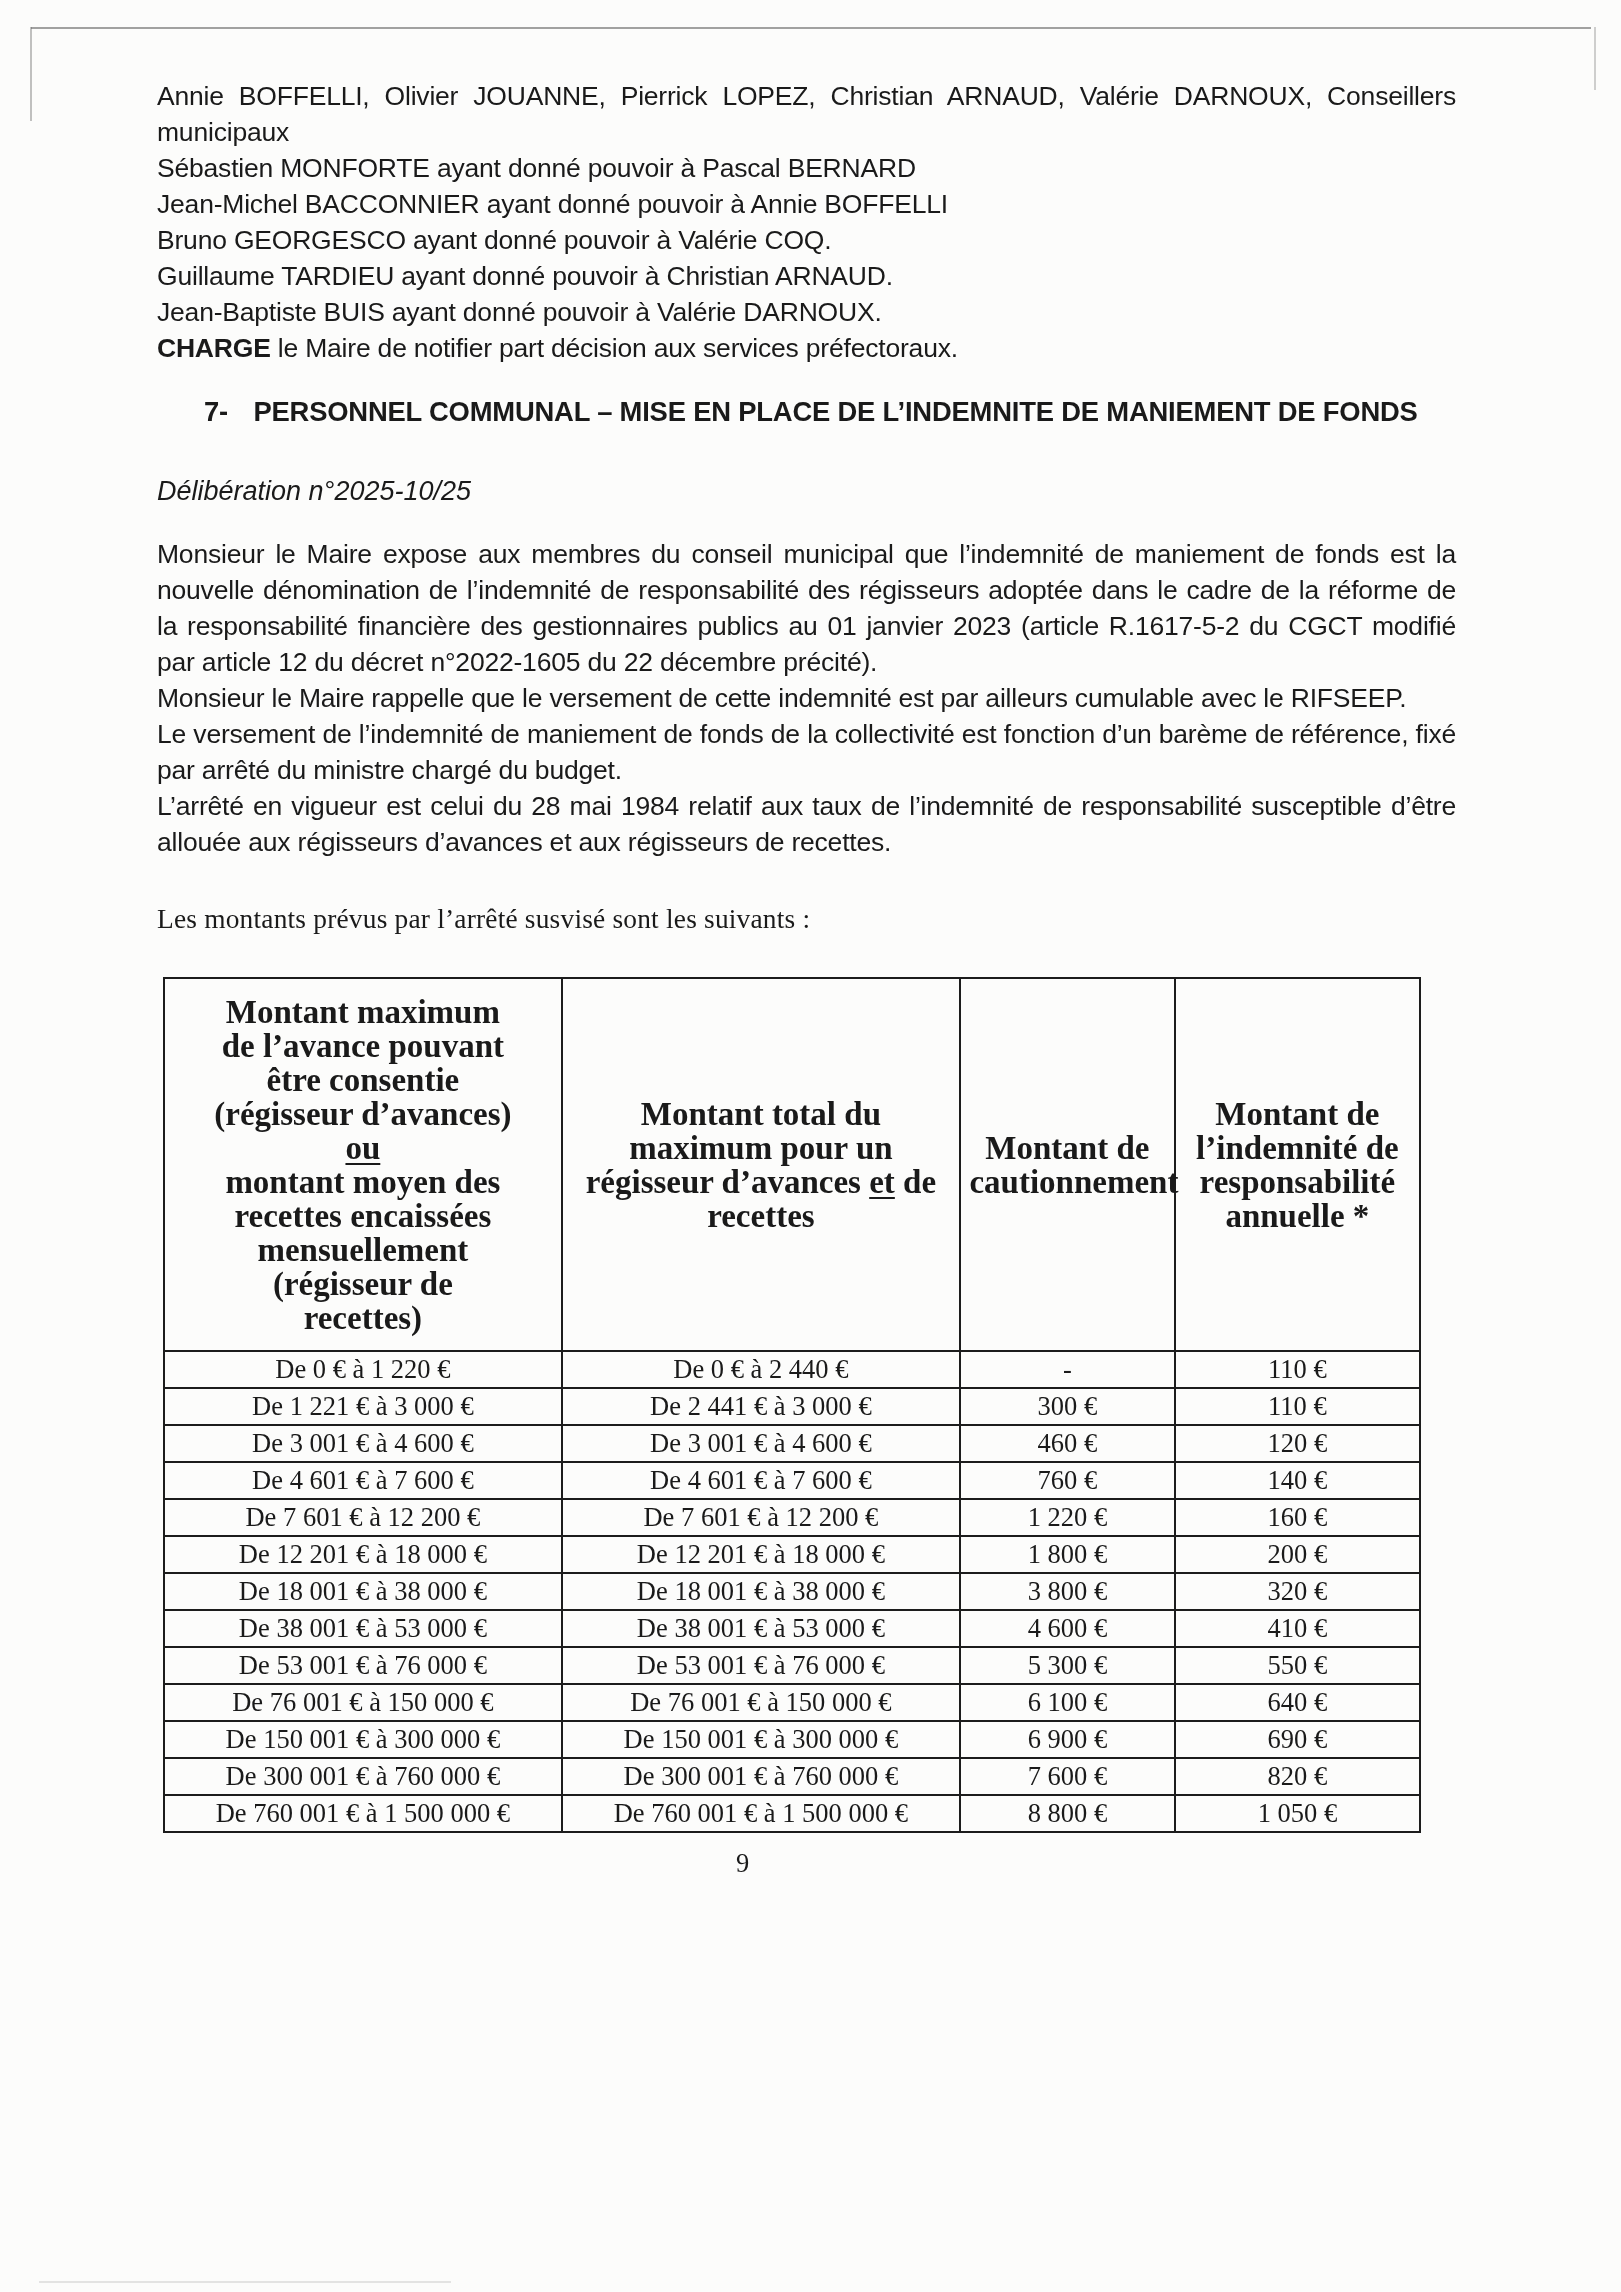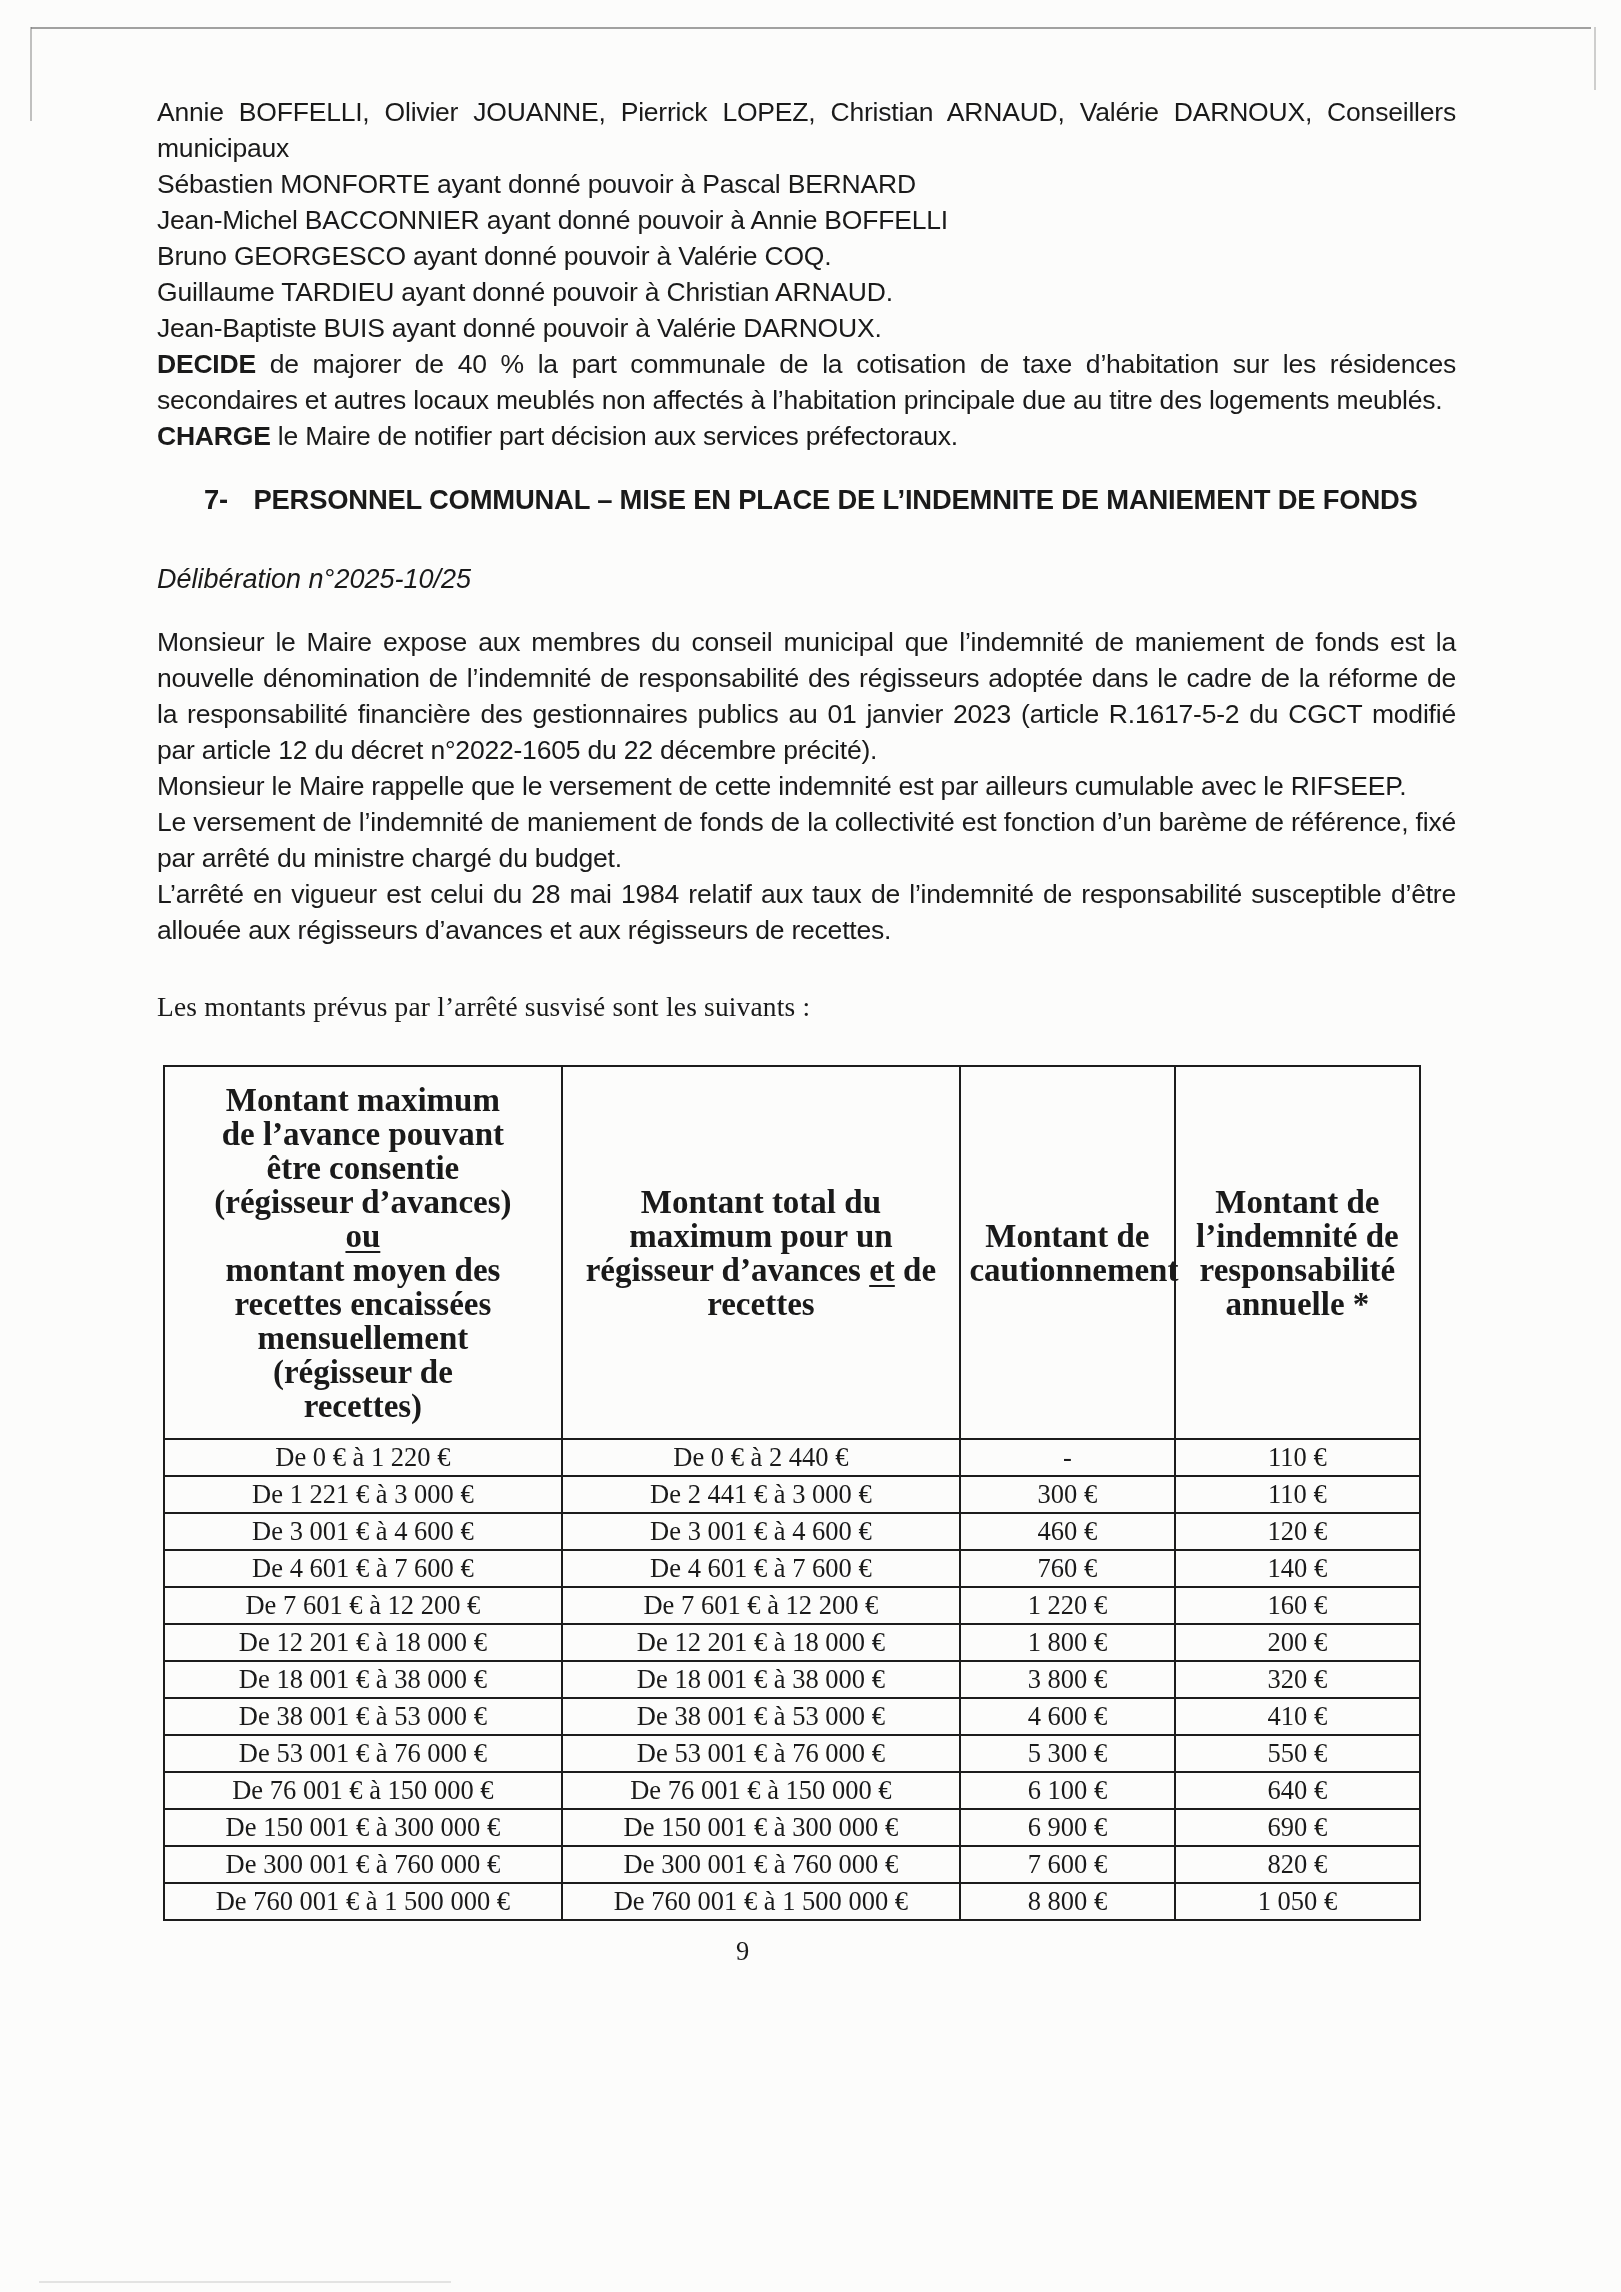--- a/index.html
+++ b/index.html
@@ -11,21 +11,21 @@
     overflow:hidden;
     font-family:"Liberation Sans", sans-serif;
     color:#1a1a1a;
   }
   
   .scan-top{position:absolute;top:27.4px;left:31px;width:1560px;height:2px;background:#555;opacity:.55;}
   .scan-left{position:absolute;top:27.4px;left:30px;width:2px;height:94px;background:#666;opacity:.4;}
   .scan-right{position:absolute;top:27.4px;right:25.5px;width:2px;height:63px;background:#777;opacity:.35;}
   .scan-bottom{position:absolute;bottom:9.8px;left:39px;width:412px;height:2px;background:#999;opacity:.25;}
 
-  .content{position:absolute;left:157px;top:0;width:1299px;padding-top:57px;margin-top:37px;}
+  .content{position:absolute;left:157px;top:0;width:1299px;padding-top:78px;}
 
   p.body{
     margin:0;
     font-size:26.5px;
     line-height:36px;
     letter-spacing:-0.2px;
     text-align:justify;
   }
   p.body.single{text-align:left;}
   .proxies p{text-align:left;}
@@ -132,21 +132,20 @@
 
         <p class="body single">Jean-Michel BACCONNIER ayant donné pouvoir à Annie BOFFELLI</p>
 
         <p class="body single">Bruno GEORGESCO ayant donné pouvoir à Valérie COQ.</p>
 
         <p class="body single">Guillaume TARDIEU ayant donné pouvoir à Christian ARNAUD.</p>
 
         <p class="body single">Jean-Baptiste BUIS ayant donné pouvoir à Valérie DARNOUX.</p>
       </div>
 
-    <p class="body decide"><span class="kw">DECIDE</span><span> de majorer de 40 % la part communale de la cotisation de taxe d’habitation sur les résidences secondaires et autres locaux meublés non affectés à l’habitation principale due au titre des logements meublés.</span></p>
 
     <p class="body single charge"><span class="kw">CHARGE</span><span> le Maire de notifier part décision aux services préfectoraux.</span></p>
 
     <p class="section-heading"><span class="num">7-</span><span>PERSONNEL COMMUNAL – MISE EN PLACE DE L’INDEMNITE DE MANIEMENT DE FONDS</span></p>
 
     <p class="delib">Délibération n°2025-10/25</p>
 
     <p class="body expose">Monsieur le Maire expose aux membres du conseil municipal que l’indemnité de maniement de fonds est la nouvelle dénomination de l’indemnité de responsabilité des régisseurs adoptée dans le cadre de la réforme de la responsabilité financière des gestionnaires publics au 01 janvier 2023 (article R.1617-5-2 du CGCT modifié par article 12 du décret n°2022-1605 du 22 décembre précité).</p>
 
     <p class="body rappelle">Monsieur le Maire rappelle que le versement de cette indemnité est par ailleurs cumulable avec le RIFSEEP.</p>

